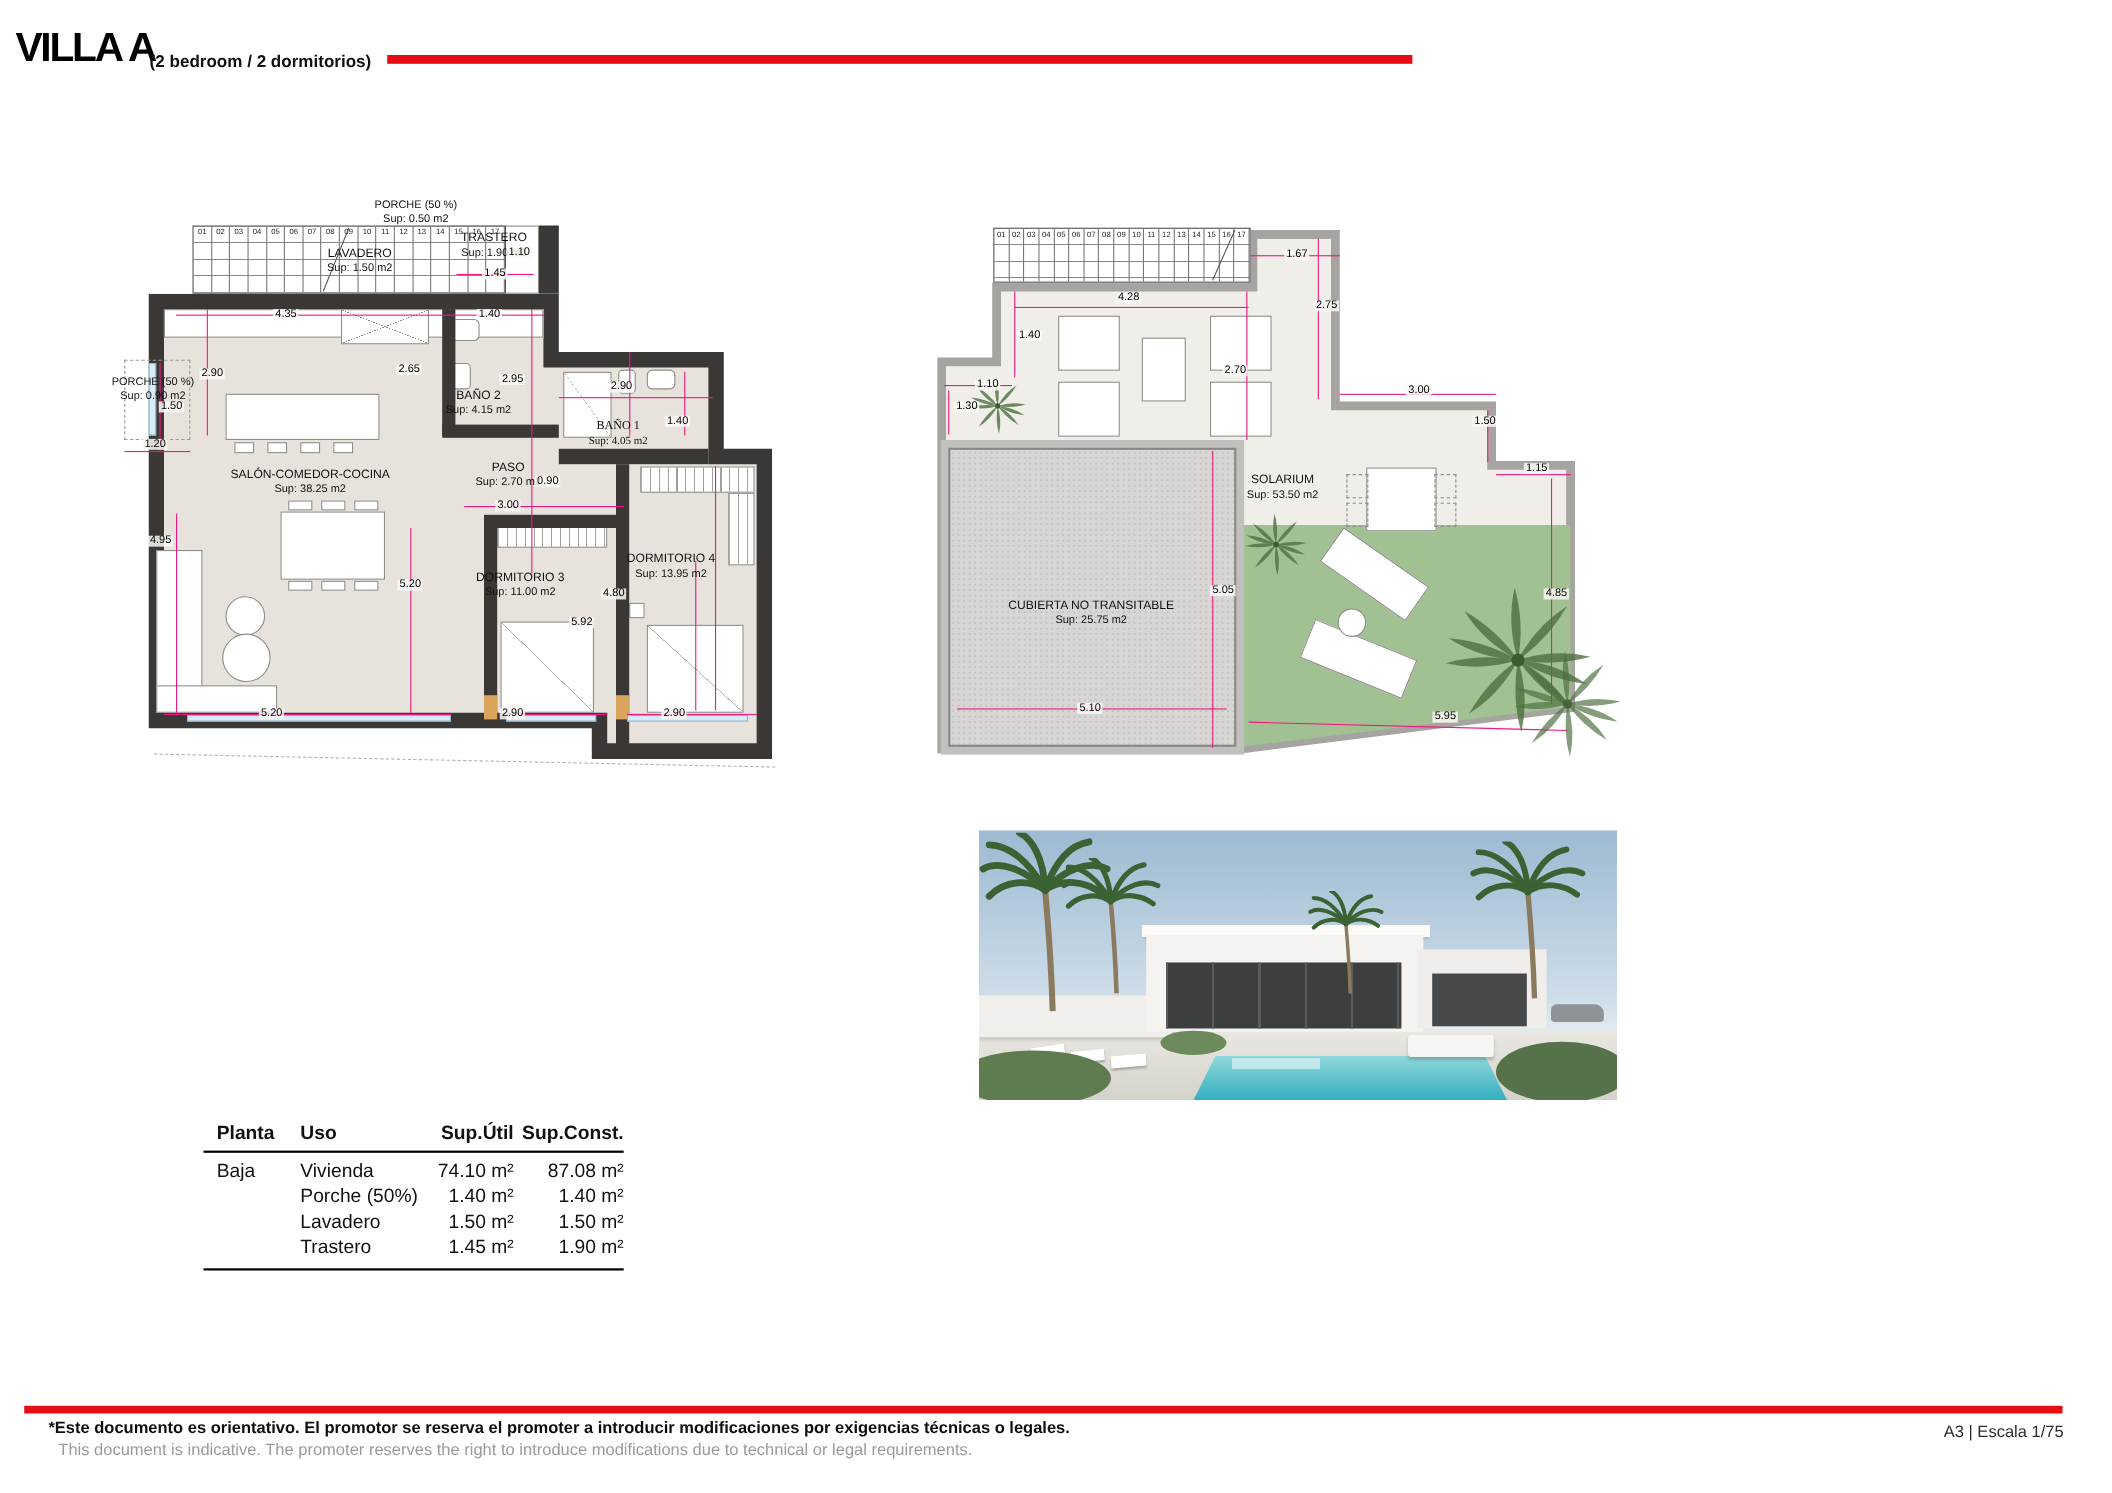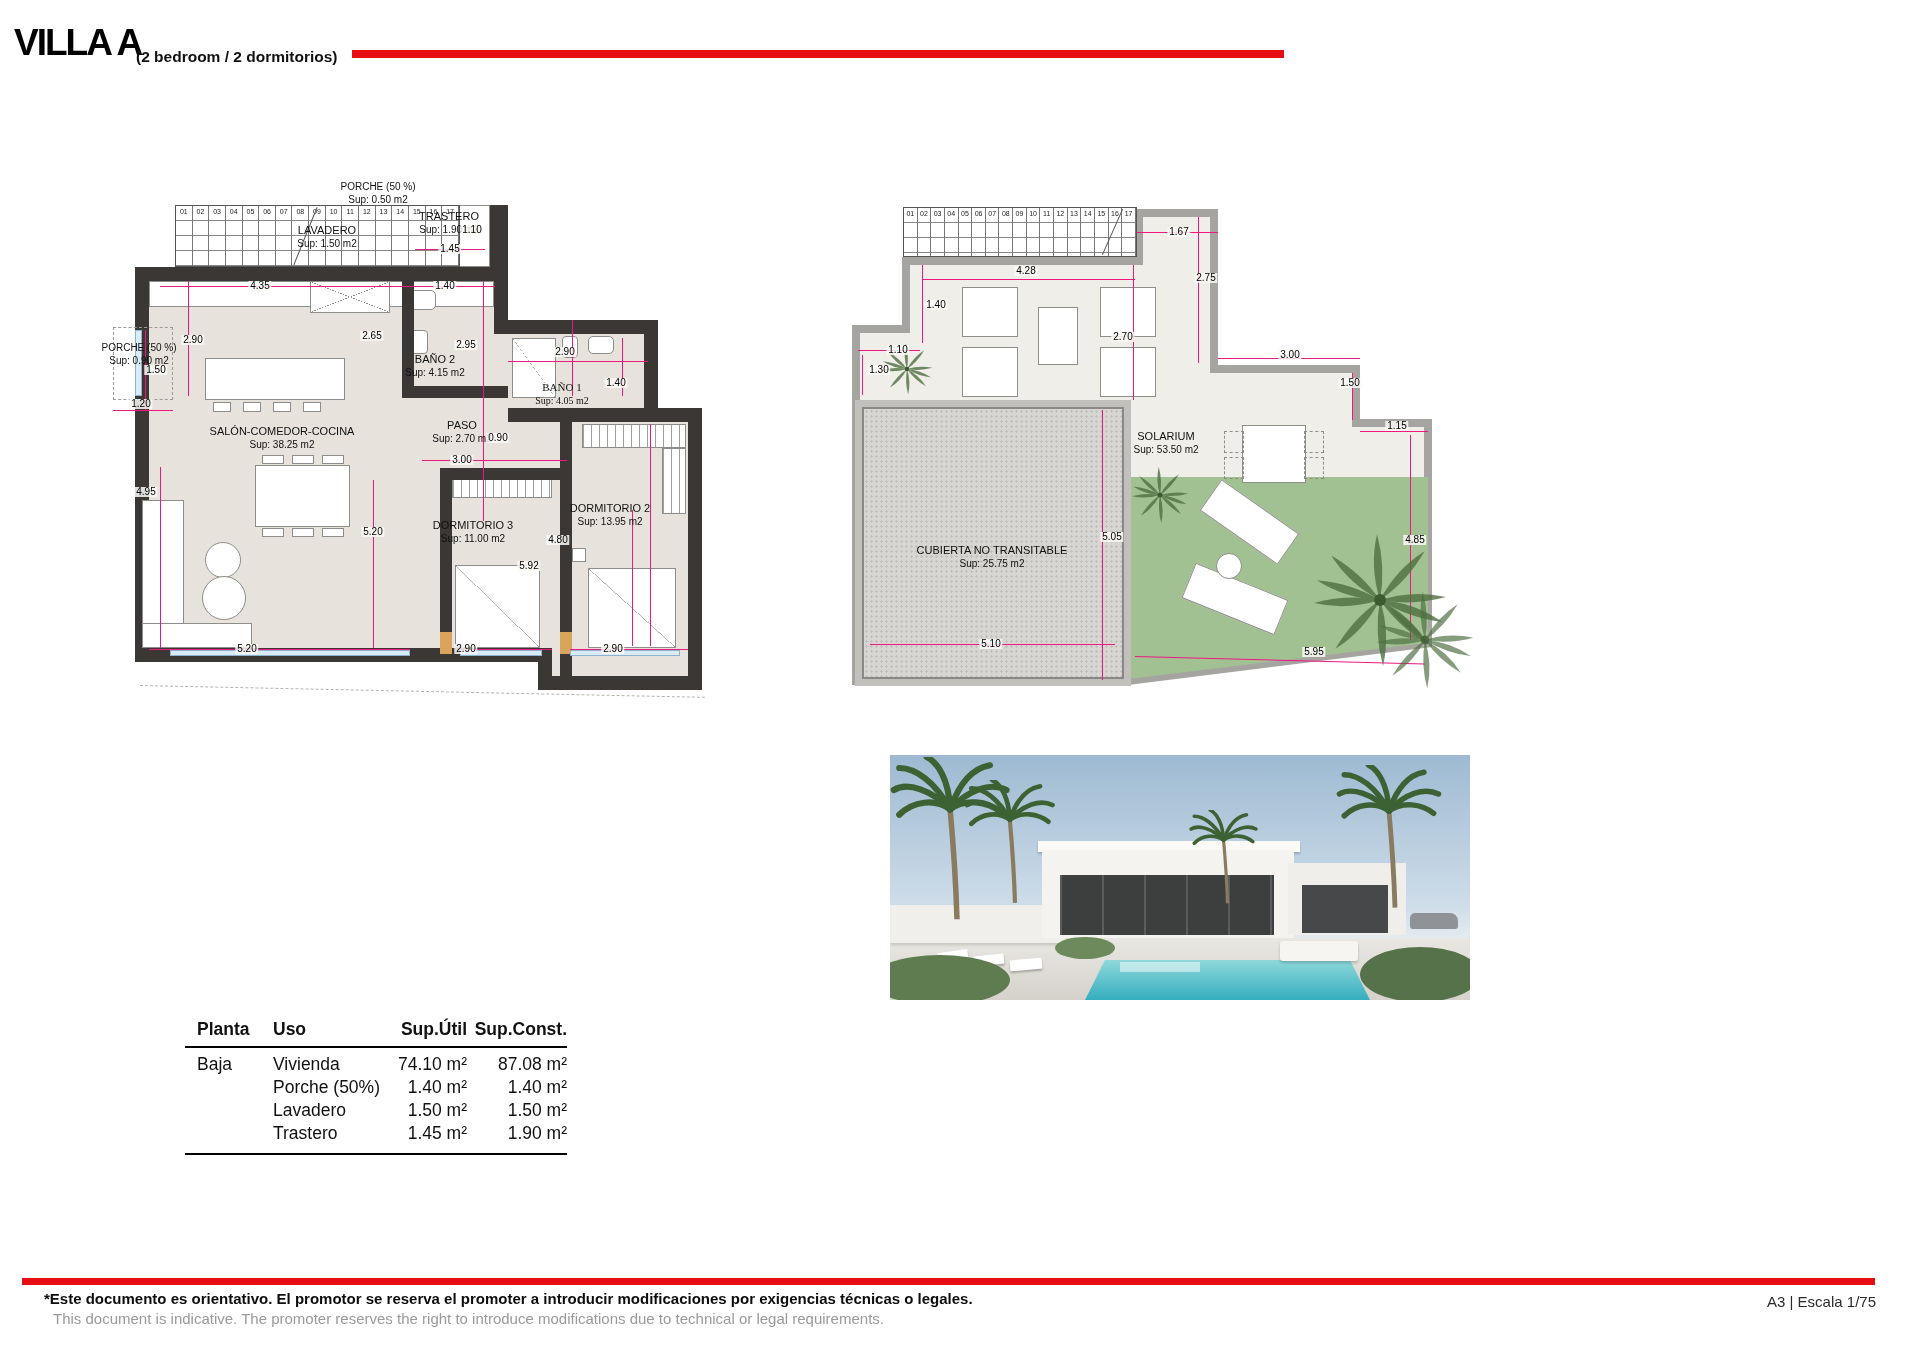--- a/index.html
+++ b/index.html
@@ -222,21 +222,21 @@
     <span>SALÓN-COMEDOR-COCINA</span><span class="sup">Sup: 38.25 m2</span></div>
   <div class="room-label" style="left:325px;top:186px;">
     <span>BAÑO 2</span><span class="sup">Sup: 4.15 m2</span></div>
   <div class="room-label" style="left:452px;top:214px;font-family:Liberation Serif, serif;">
     <span>BAÑO 1</span><span class="sup">Sup: 4.05 m2</span></div>
   <div class="room-label" style="left:352px;top:252px;">
     <span>PASO</span><span class="sup">Sup: 2.70 m2</span></div>
   <div class="room-label" style="left:363px;top:352px;">
     <span>DORMITORIO 3</span><span class="sup">Sup: 11.00 m2</span></div>
   <div class="room-label" style="left:500px;top:335px;">
-    <span>DORMITORIO 2</span><span class="sup">Sup: 13.95 m2</span></div>
+    <span>DORMITORIO 4</span><span class="sup">Sup: 13.95 m2</span></div>
 
   <span class="dim" style="left:150px;top:106px;">4.35</span>
   <span class="dim" style="left:335px;top:106px;">1.40</span>
   <span class="dim" style="left:362px;top:50px;">1.10</span>
   <span class="dim" style="left:340px;top:69px;">1.45</span>
   <span class="dim" style="left:83px;top:160px;">2.90</span>
   <span class="dim" style="left:262px;top:156px;">2.65</span>
   <span class="dim" style="left:356px;top:165px;">2.95</span>
   <span class="dim" style="left:455px;top:172px;">2.90</span>
   <span class="dim" style="left:506px;top:203px;">1.40</span>

